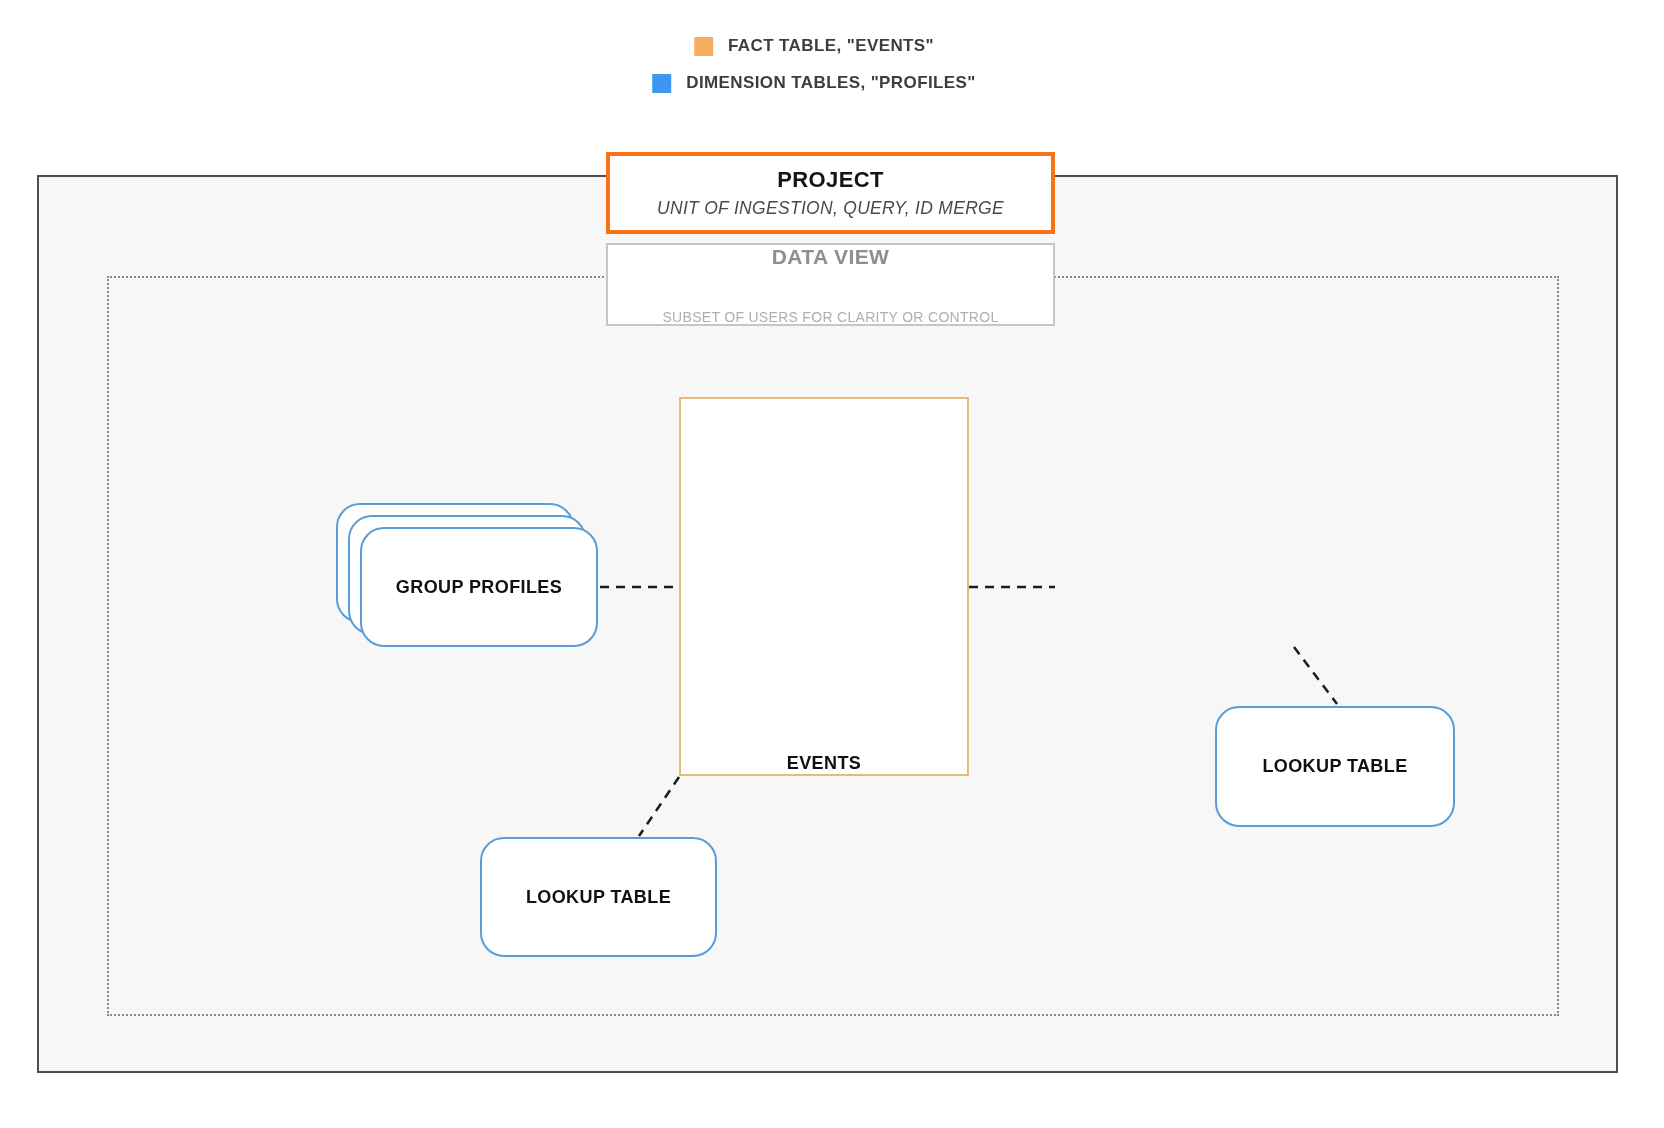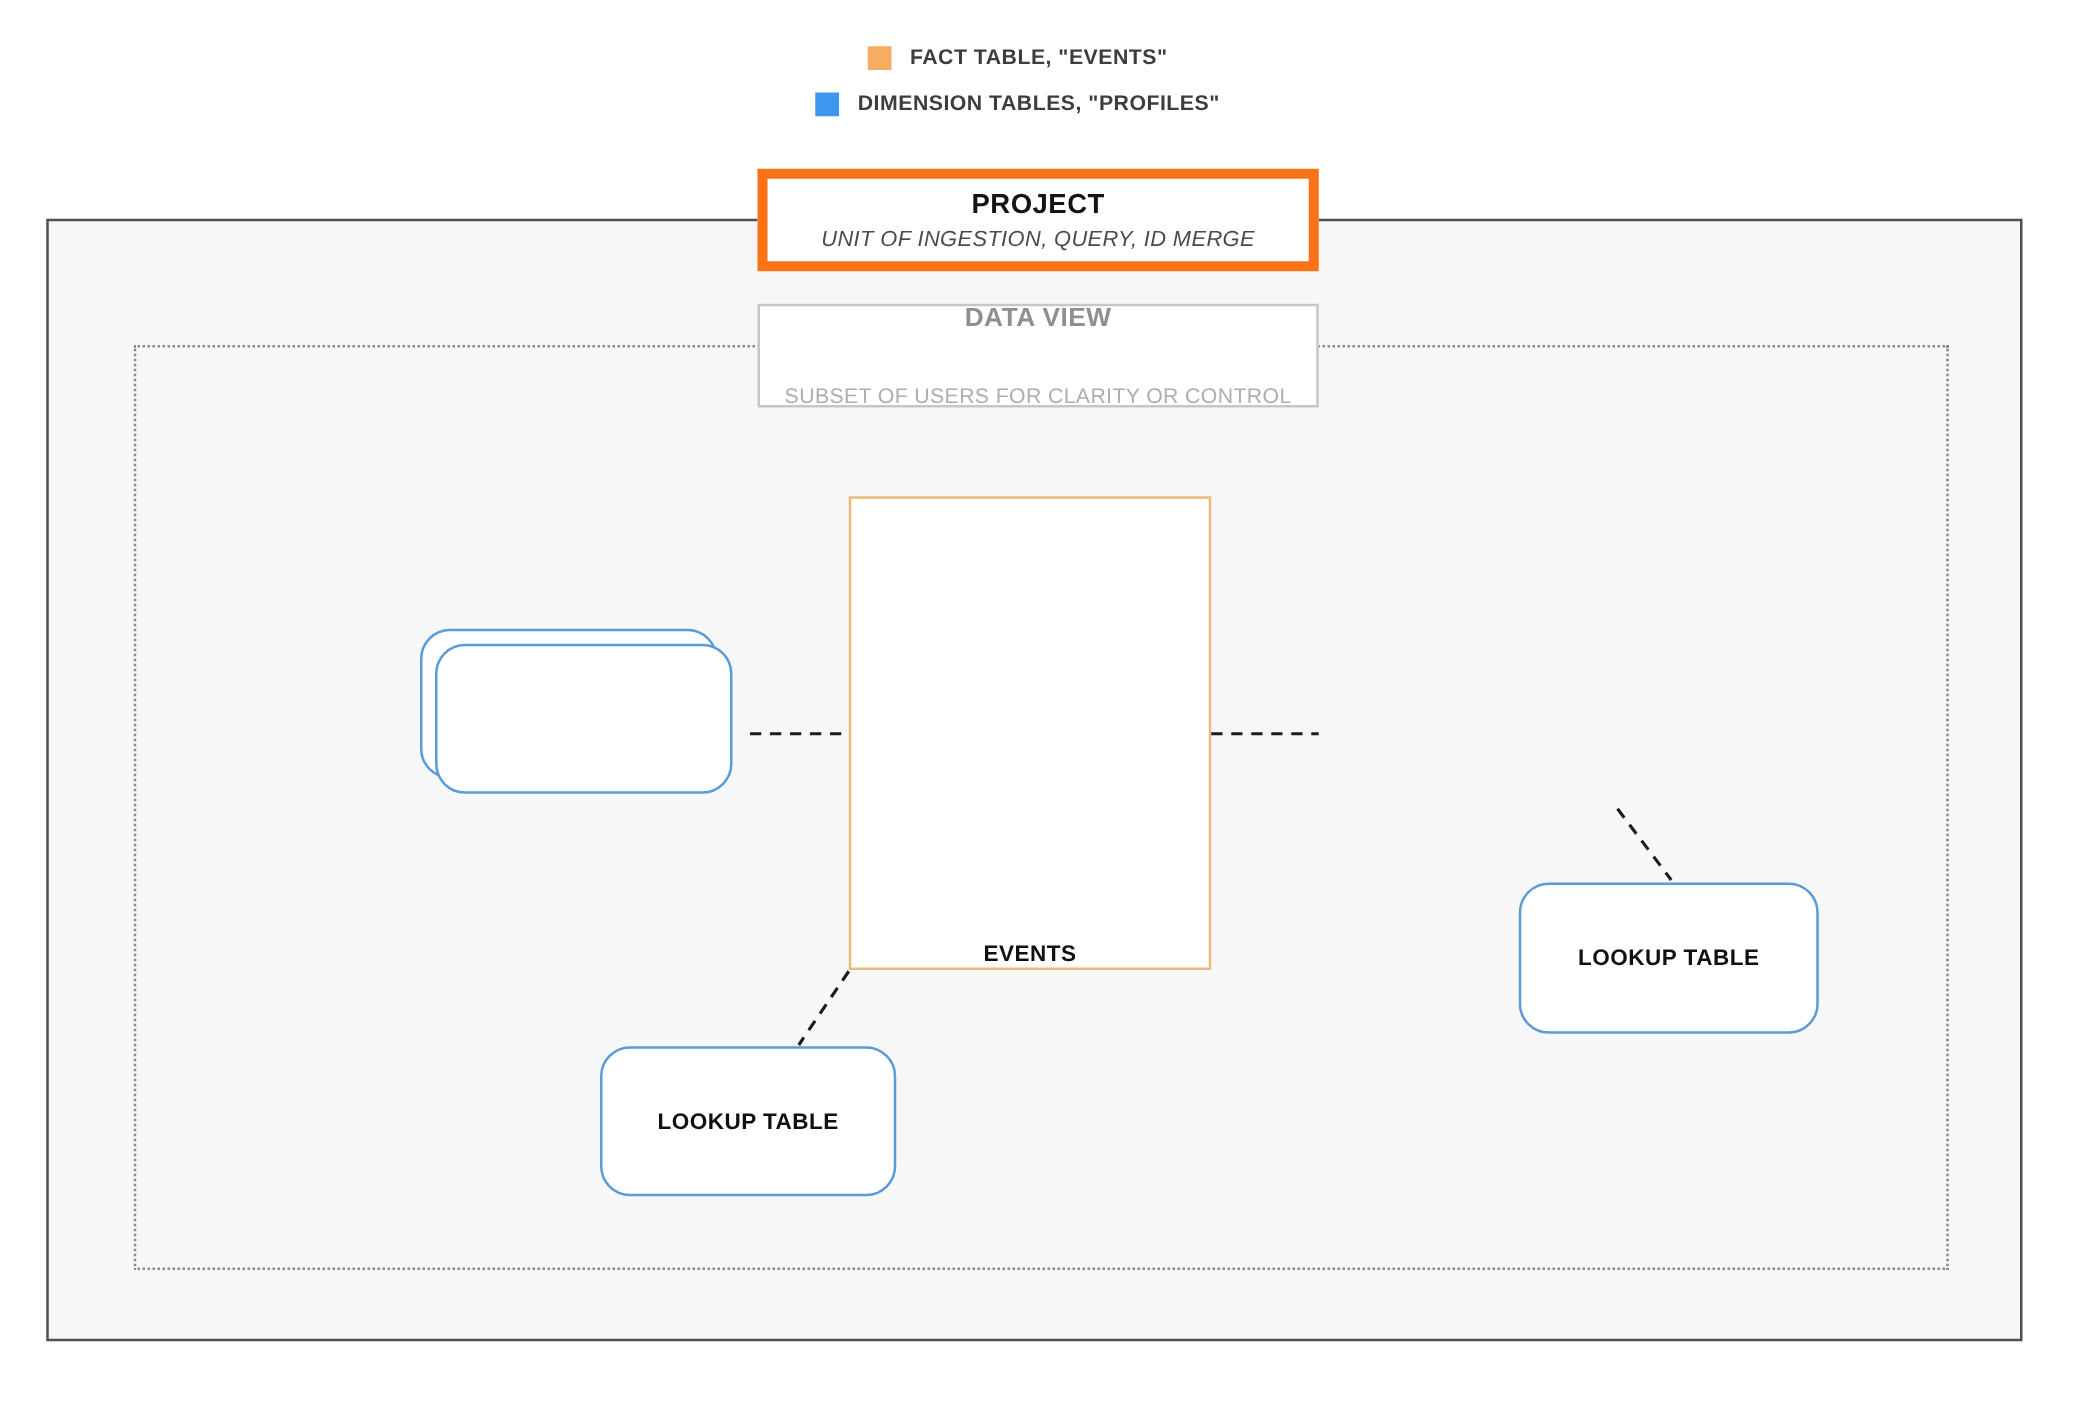--- a/index.html
+++ b/index.html
@@ -31,26 +31,26 @@
     position:absolute; left:107px; top:276px; width:1452px; height:740px;
     border:2px dotted #8a8a8a; z-index:2;
   }
 
   
   .header-box {
     position:absolute; left:606px; width:449px; background:#ffffff;
     display:flex; flex-direction:column; align-items:center; justify-content:center;
     gap:5px; z-index:4; text-align:center;
   }
-  .project-box { top:135px; height:82px; border:8px solid #f97316; }
+  .project-box { top:152px; height:82px; border:4px solid #f97316; }
   .project-box .hb-title { font-size:22px; font-weight:bold; color:#141414; letter-spacing:.4px; }
   .project-box .hb-subtitle { font-size:17.5px; color:#4a4a4a; letter-spacing:.3px;font-style:italic; }
   .dataview-box { top:243px; height:83px; border:2px solid #c6c6c6;gap:40px; }
   .dataview-box .hb-title { font-size:21px; font-weight:bold; color:#8f8f8f; letter-spacing:.4px; }
-  .dataview-box .hb-subtitle { font-size:17px; color:#aeaeae; letter-spacing:.3px; }
+  .dataview-box .hb-subtitle { font-size:14px; color:#aeaeae; letter-spacing:.3px; }
 
   
   .events-box {
     position:absolute; left:679px; top:397px; width:290px; height:379px;
     background:#ffffff; border:2px solid #e7ba7e; z-index:3;
     display:flex; align-items:flex-end; justify-content:center;
   }
 
   
   .node {
@@ -106,20 +106,23 @@
     <div class="hb-title">DATA VIEW</div>
     <div class="hb-subtitle">SUBSET OF USERS FOR CLARITY OR CONTROL</div>
   </div>
 
   <div class="events-box">
     <span class="events-label">EVENTS</span>
   </div>
 
   <div class="node stack-ghost group-back"></div>
   <div class="node stack-ghost group-mid"></div>
+  <div class="node group-front">
+    <span class="node-label">GROUP PROFILES</span>
+  </div>
 
 
   <div class="node lookup-right">
     <span class="node-label">LOOKUP TABLE</span>
   </div>
 
   <div class="node lookup-bottom">
     <span class="node-label">LOOKUP TABLE</span>
   </div>
 

